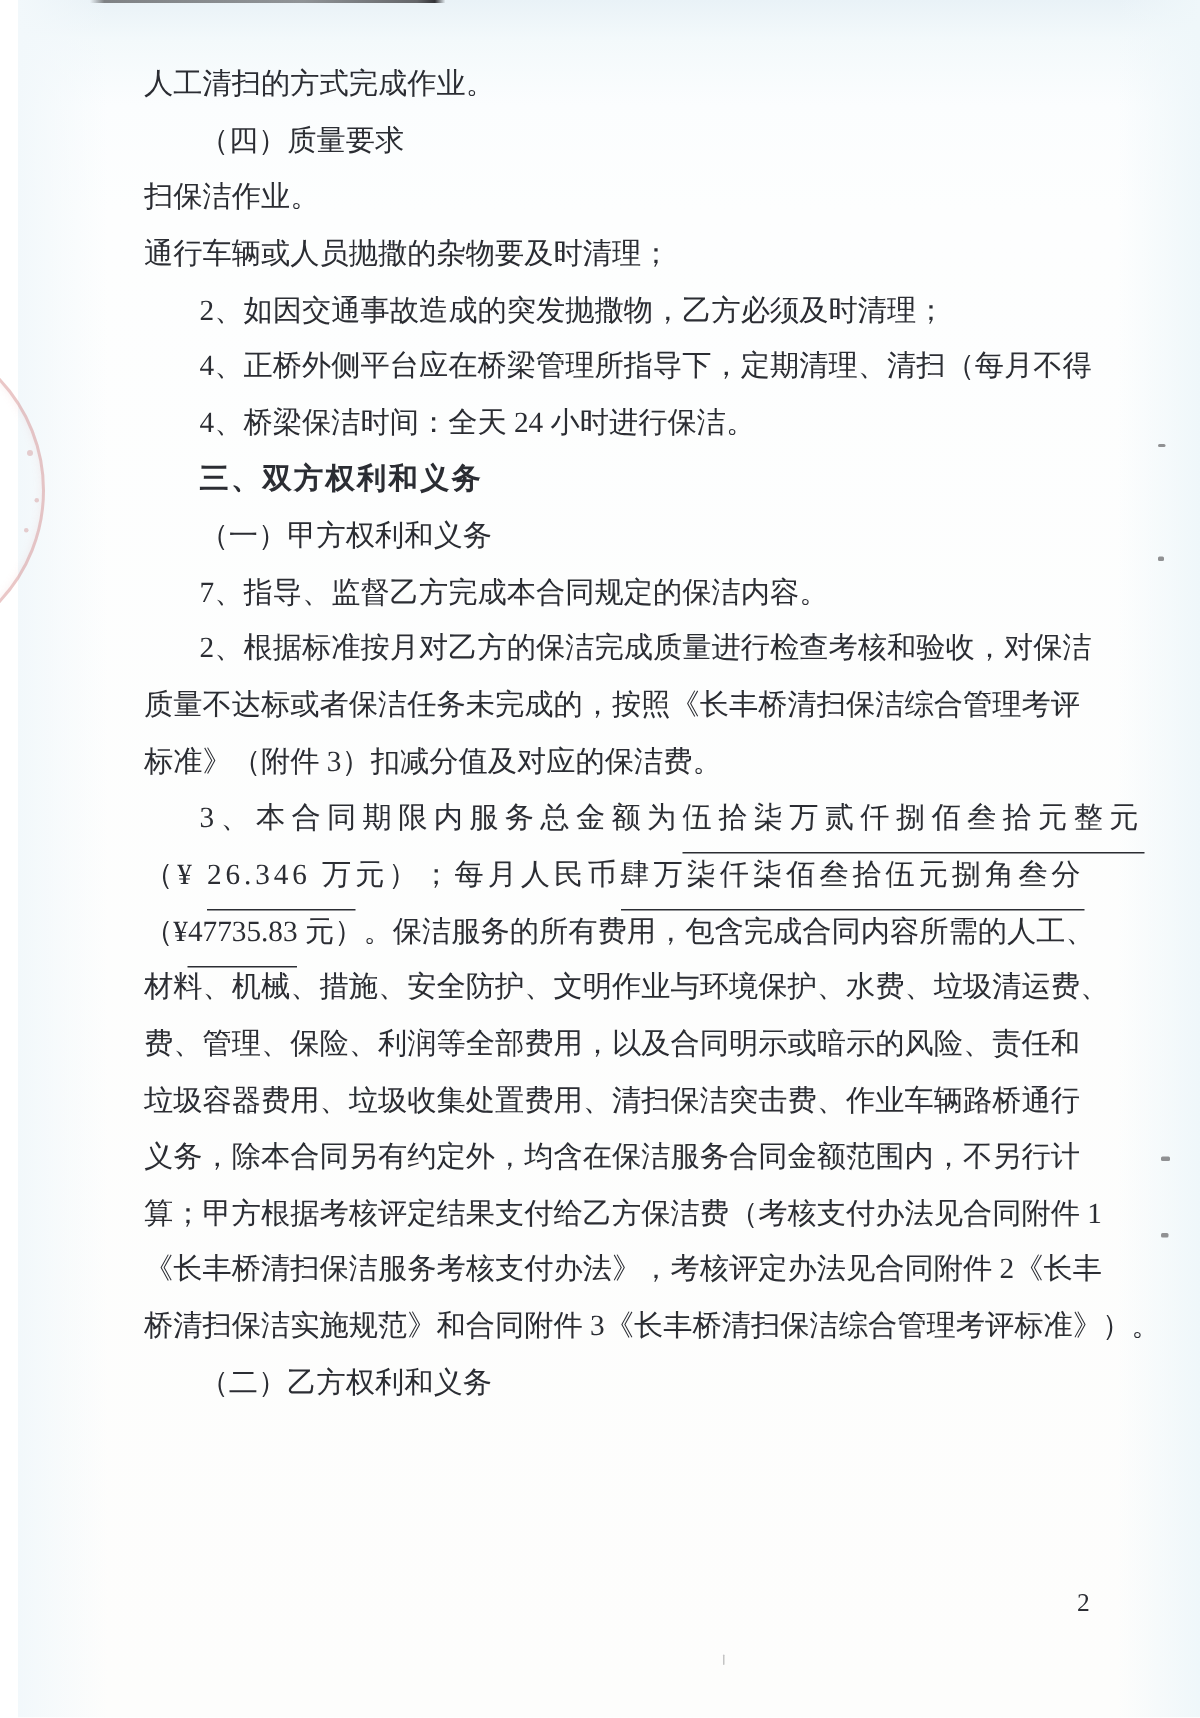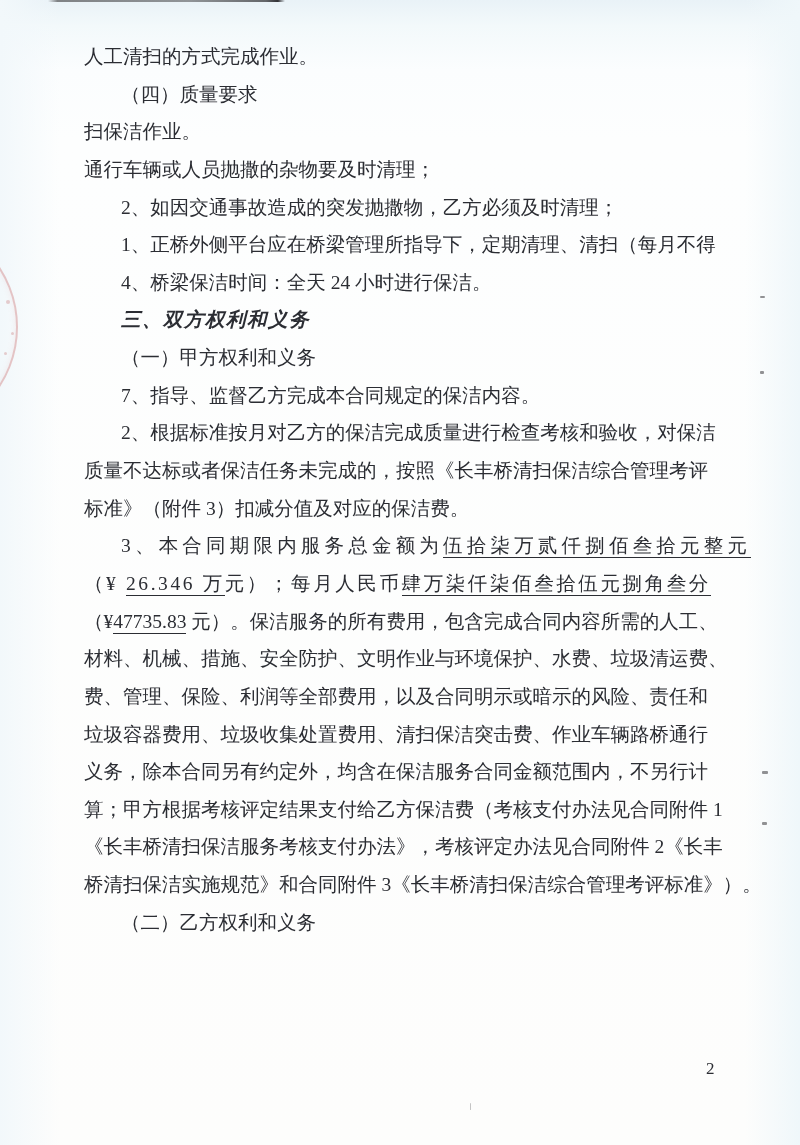--- a/index.html
+++ b/index.html
@@ -8,20 +8,21 @@
     position: relative;
     overflow: hidden;
     font-family: "Liberation Serif", "DejaVu Serif", serif;
   }
   .page {
     position: absolute; inset: 0;
     background:
       linear-gradient(270deg, #eff7fa 0px, rgba(255,255,255,0) 55px),
       linear-gradient(90deg, #f2f8fb 0px, rgba(255,255,255,0) 60px),
       linear-gradient(180deg, #e9f2f7 0px, #f3f9fb 26px, #fbfdfe 70px, #fdfefe 140px, #fdfdfc 1145px);
+    margin-left: 12px;
   }
   
   .top-line {
     position: absolute; left: 48px; top: 0; width: 237px; height: 2px;
     background: linear-gradient(90deg,
       rgba(70,70,72,0) 0%, rgba(70,70,72,.65) 4%, rgba(70,70,72,.55) 60%,
       rgba(55,55,58,.75) 92%, rgba(40,40,44,.95) 97%, rgba(40,40,44,0) 100%);
   }
   
   .seal {
@@ -45,24 +46,24 @@
   .doc {
     position: absolute; left: 84px; top: 38px; width: 656px;
     color: #2b2d33;
     font-size: 19.5px;
   }
   .line {
     height: 37.65px; line-height: 37.65px;
     white-space: nowrap;
   }
   .line.indent { padding-left: 37px; }
-  .line.bold { font-weight: 700; letter-spacing: 1.5px; font-style: italic; }
+  .line.bold { font-weight: 700; letter-spacing: 1.5px; }
   .line.spaced-a { letter-spacing: 4.2px; }
   .line.spaced-b { letter-spacing: 2.6px; }
-  .u { border-bottom: 1.5px solid #2b2d33; padding-bottom: 1px; }
+  .u { border-bottom: 1.5px solid #2b2d33; padding-bottom: 12px; }
   .page-number {
     position: absolute; left: 706px; top: 1059px;
     color: #2b2d33; font-size: 17px;
   }
 </style>
 </head>
 <body>
 
 <div class="page">
   <div class="top-line"></div>
@@ -75,21 +76,21 @@
   <div class="speck s3"></div>
   <div class="speck s4"></div>
   <div class="speck s5"></div>
 
   <div class="doc">
       <div class="line"><span>人工清扫的方式完成作业。</span></div>
       <div class="line indent"><span>（四）质量要求</span></div>
       <div class="line"><span>扫保洁作业。</span></div>
       <div class="line"><span>通行车辆或人员抛撒的杂物要及时清理；</span></div>
       <div class="line indent"><span>2、如因交通事故造成的突发抛撒物，乙方必须及时清理；</span></div>
-      <div class="line indent"><span>1、正桥外侧平台应在桥梁管理所指导下，定期清理、清扫（每月不得</span></div>
+      <div class="line indent"><span>4、正桥外侧平台应在桥梁管理所指导下，定期清理、清扫（每月不得</span></div>
       <div class="line indent"><span>4、桥梁保洁时间：全天 24 小时进行保洁。</span></div>
       <div class="line indent bold"><span>三、双方权利和义务</span></div>
       <div class="line indent"><span>（一）甲方权利和义务</span></div>
       <div class="line indent"><span>7、指导、监督乙方完成本合同规定的保洁内容。</span></div>
       <div class="line indent"><span>2、根据标准按月对乙方的保洁完成质量进行检查考核和验收，对保洁</span></div>
       <div class="line"><span>质量不达标或者保洁任务未完成的，按照《长丰桥清扫保洁综合管理考评</span></div>
       <div class="line"><span>标准》（附件 3）扣减分值及对应的保洁费。</span></div>
       <div class="line indent spaced-a"><span>3、本合同期限内服务总金额为</span><span class="u">伍拾柒万贰仟捌佰叁拾元整元</span></div>
       <div class="line spaced-b"><span>（¥ </span><span class="u">26.346 万</span><span>元）；每月人民币</span><span class="u">肆万柒仟柒佰叁拾伍元捌角叁分</span></div>
       <div class="line"><span>（¥</span><span class="u">47735.83</span><span> 元）。保洁服务的所有费用，包含完成合同内容所需的人工、</span></div>

